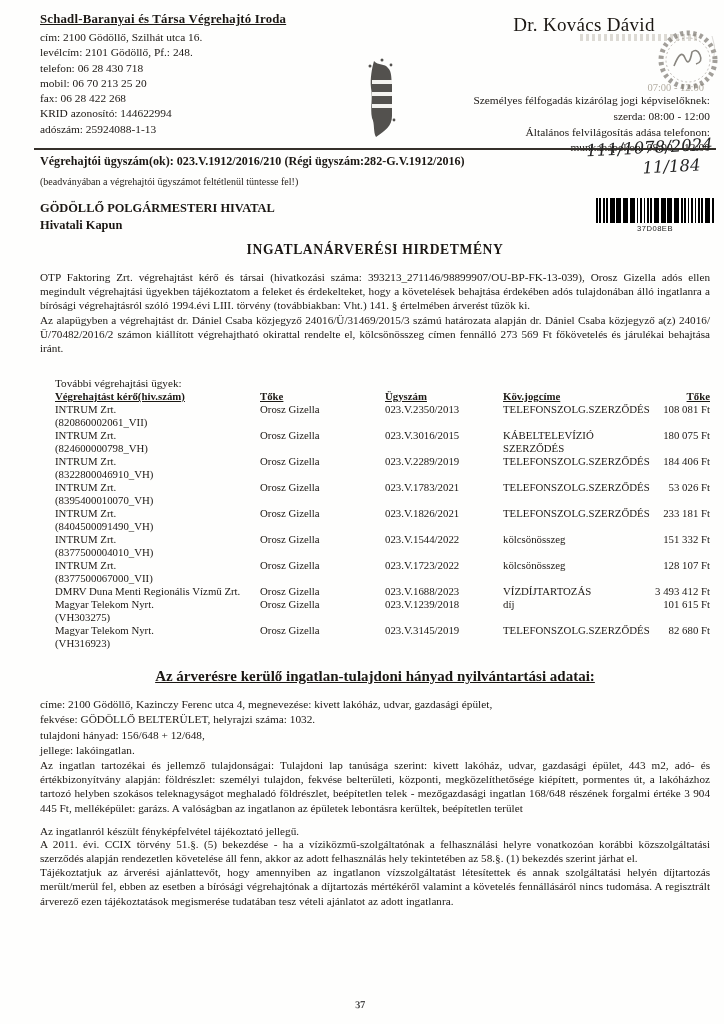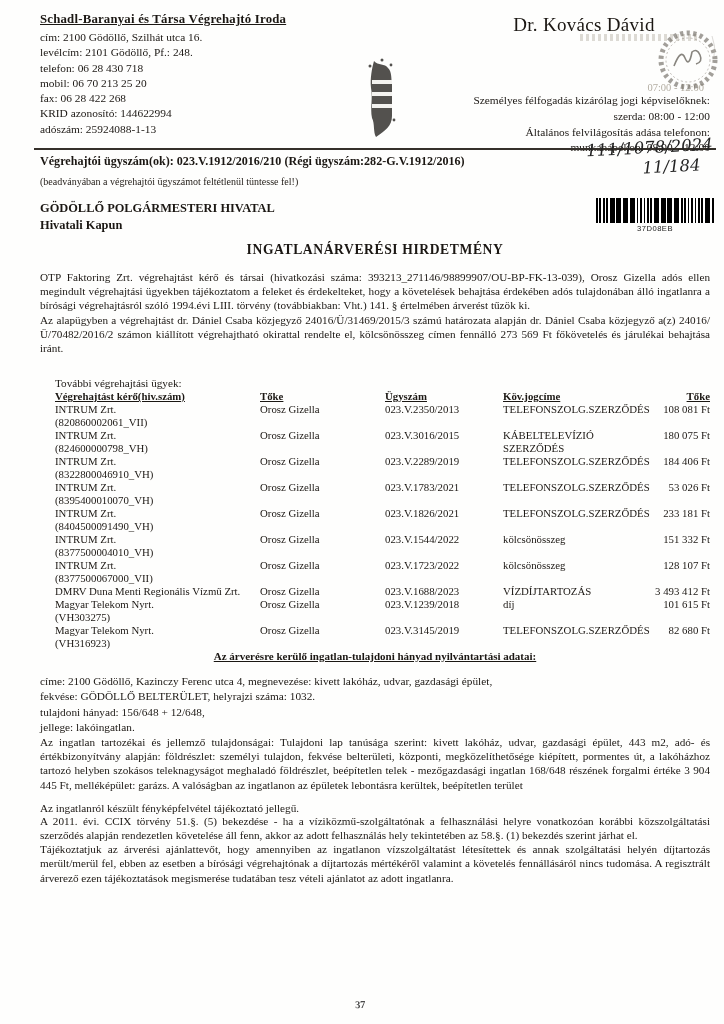--- a/index.html
+++ b/index.html
@@ -42,21 +42,21 @@
   .cases{margin-left:15px;margin-top:1px;font-size:10.8px;line-height:13px;}
   .t-row{display:grid;grid-template-columns:205px 125px 118px 152px 1fr;}
   .t-head{font-weight:bold;margin-bottom:3px;}
   .t-head span{text-decoration:underline;}
   .t-head .c5{text-align:right;}
   .t-row{margin-bottom:0;}
   .body-row{margin-bottom:0px;padding-top:0;}
   .body-row > div{padding-top:0;}
   .body-row{min-height:13px;}
   .c5{text-align:right;}
-  .section-heading{text-align:center;font-size:11px;font-weight:bold;text-decoration:underline;}
+  .section-heading{margin-top:18px;text-align:center;font-size:15px;font-weight:bold;text-decoration:underline;}
   .prop-lines{margin-top:12px;font-size:11.3px;line-height:15.2px;}
   .photo-note{margin-top:10px;font-size:11.2px;}
   .mt12{margin-top:12px;} .mt14{margin-top:14px;}
   .page-overlay{position:absolute;left:355px;top:999px;font-size:10.5px;color:#2c2c2c;transform:rotate(-2deg);font-weight:bold;opacity:.85;}
 </style>
 </head>
 <body>
 
 <div class="page">
 

